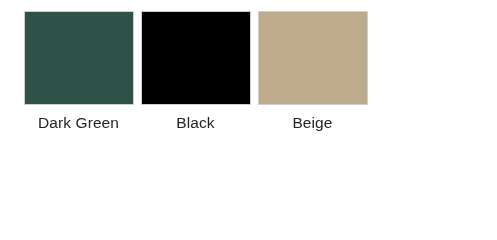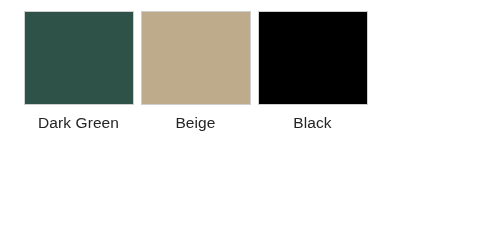--- a/index.html
+++ b/index.html
@@ -72,24 +72,24 @@
 
 <div id="color-swatch-panel">
   <div class="swatch-row">
 
     <div class="swatch-cell first">
       <div class="swatch-chip" style="background-color: rgb(46, 82, 71); border-color: rgb(207, 207, 207);"></div>
       <div class="swatch-label" style="color: rgb(36, 36, 36);">Dark Green</div>
     </div>
 
     <div class="swatch-cell">
-      <div class="swatch-chip" style="background-color: rgb(190, 171, 139); border-color: rgb(207, 207, 207);"></div>
-      <div class="swatch-label" style="color: rgb(36, 36, 36);">Beige</div>
+      <div class="swatch-chip" style="background-color: rgb(0, 0, 0); border-color: rgb(207, 207, 207);"></div>
+      <div class="swatch-label" style="color: rgb(36, 36, 36);">Black</div>
     </div>
 
     <div class="swatch-cell">
-      <div class="swatch-chip" style="background-color: rgb(0, 0, 0); border-color: rgb(207, 207, 207);"></div>
-      <div class="swatch-label" style="color: rgb(36, 36, 36);">Black</div>
+      <div class="swatch-chip" style="background-color: rgb(190, 171, 139); border-color: rgb(207, 207, 207);"></div>
+      <div class="swatch-label" style="color: rgb(36, 36, 36);">Beige</div>
     </div>
 
 
   </div>
 </div>
 
 </body></html>

